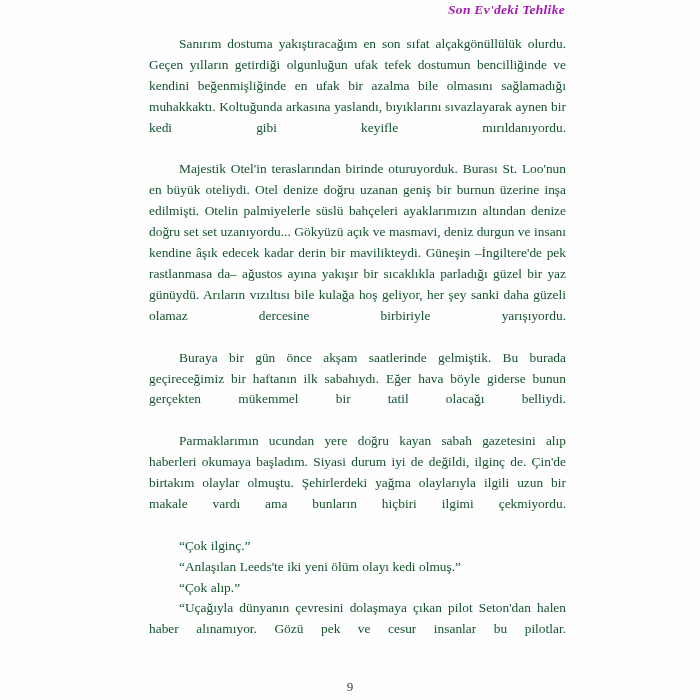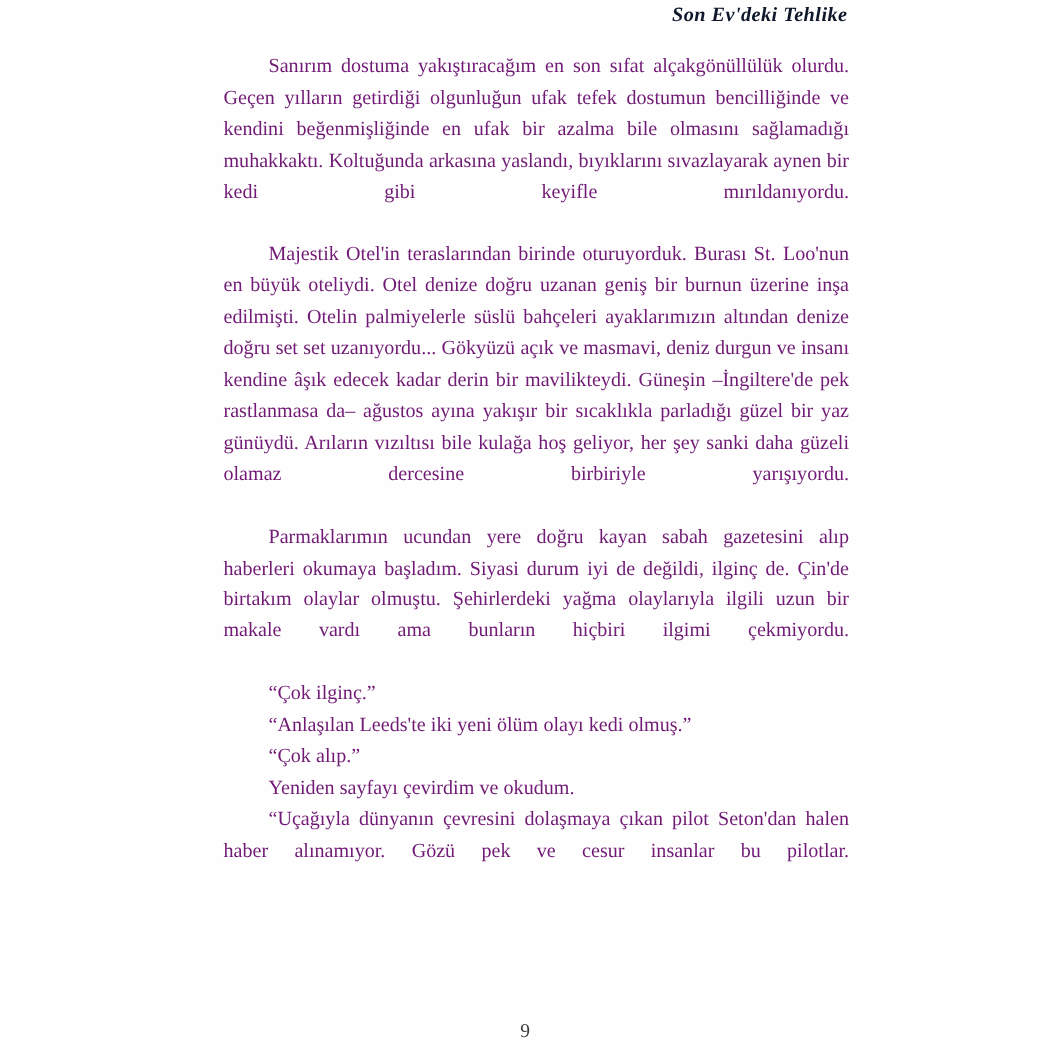--- a/index.html
+++ b/index.html
@@ -29,40 +29,40 @@
   .running-head {
     position: absolute;
     left: 149px;
     top: 2px;
     width: 416px;
     text-align: right;
     font-style: italic;
     font-weight: bold;
     font-size: 13.5px;
     letter-spacing: 0.3px;
-    color: #0f172a;
+    color: #a21caf;
     font-family: "Liberation Serif", "DejaVu Serif", serif;
   }
 
   
   .text-block {
     position: absolute;
     left: 149px;
     top: 34px;
     width: 417px;
   }
 
   .para {
     margin: 0;
     padding: 0;
     text-indent: 30px;
     text-align: justify;
     font-size: 13.4px;
     line-height: 20.9px;
-    color: #701a75;
+    color: #14532d;
     -webkit-font-smoothing: antialiased;
     hyphens: none;
     word-spacing: 0.1px;
   }
 
   
   .para:after {
     content: "";
     display: inline-block;
     width: 100%;
@@ -86,23 +86,23 @@
 </head>
 <body>
 
 <div class="page">
 
   <div class="running-head">Son Ev'deki Tehlike</div>
 
   <div class="text-block">
     <p class="para">Sanırım dostuma yakıştıracağım en son sıfat alçakgönüllülük olurdu. Geçen yılların getirdiği olgunluğun ufak tefek dostumun bencilliğinde ve kendini beğenmişliğinde en ufak bir azalma bile olmasını sağlamadığı muhakkaktı. Koltuğunda arkasına yaslandı, bıyıklarını sıvazlayarak aynen bir kedi gibi keyifle mırıldanıyordu.</p>
     <p class="para">Majestik Otel'in teraslarından birinde oturuyorduk. Burası St. Loo'nun en büyük oteliydi. Otel denize doğru uzanan geniş bir burnun üzerine inşa edilmişti. Otelin palmiyelerle süslü bahçeleri ayaklarımızın altından denize doğru set set uzanıyordu... Gökyüzü açık ve masmavi, deniz durgun ve insanı kendine âşık edecek kadar derin bir mavilikteydi. Güneşin –İngiltere'de pek rastlanmasa da– ağustos ayına yakışır bir sıcaklıkla parladığı güzel bir yaz günüydü. Arıların vızıltısı bile kulağa hoş geliyor, her şey sanki daha güzeli olamaz dercesine birbiriyle yarışıyordu.</p>
+    <p class="para">Buraya bir gün önce akşam saatlerinde gelmiştik. Bu burada geçireceğimiz bir haftanın ilk sabahıydı. Eğer hava böyle giderse bunun gerçekten mükemmel bir tatil olacağı belliydi.</p>
     <p class="para">Parmaklarımın ucundan yere doğru kayan sabah gazetesini alıp haberleri okumaya başladım. Siyasi durum iyi de değildi, ilginç de. Çin'de birtakım olaylar olmuştu. Şehirlerdeki yağma olaylarıyla ilgili uzun bir makale vardı ama bunların hiçbiri ilgimi çekmiyordu.</p>
     <p class="para no-stretch">“Çok ilginç.”</p>
     <p class="para no-stretch">“Anlaşılan Leeds'te iki yeni ölüm olayı kedi olmuş.”</p>
     <p class="para no-stretch">“Çok alıp.”</p>
-    <p class="para no-stretch">Yeniden sayfayı çevirdim ve okudum.</p>
     <p class="para">“Uçağıyla dünyanın çevresini dolaşmaya çıkan pilot Seton'dan halen haber alınamıyor. Gözü pek ve cesur insanlar bu pilotlar.</p>
   </div>
 
   <div class="folio">9</div>
 
 </div>
 
 </body></html>

